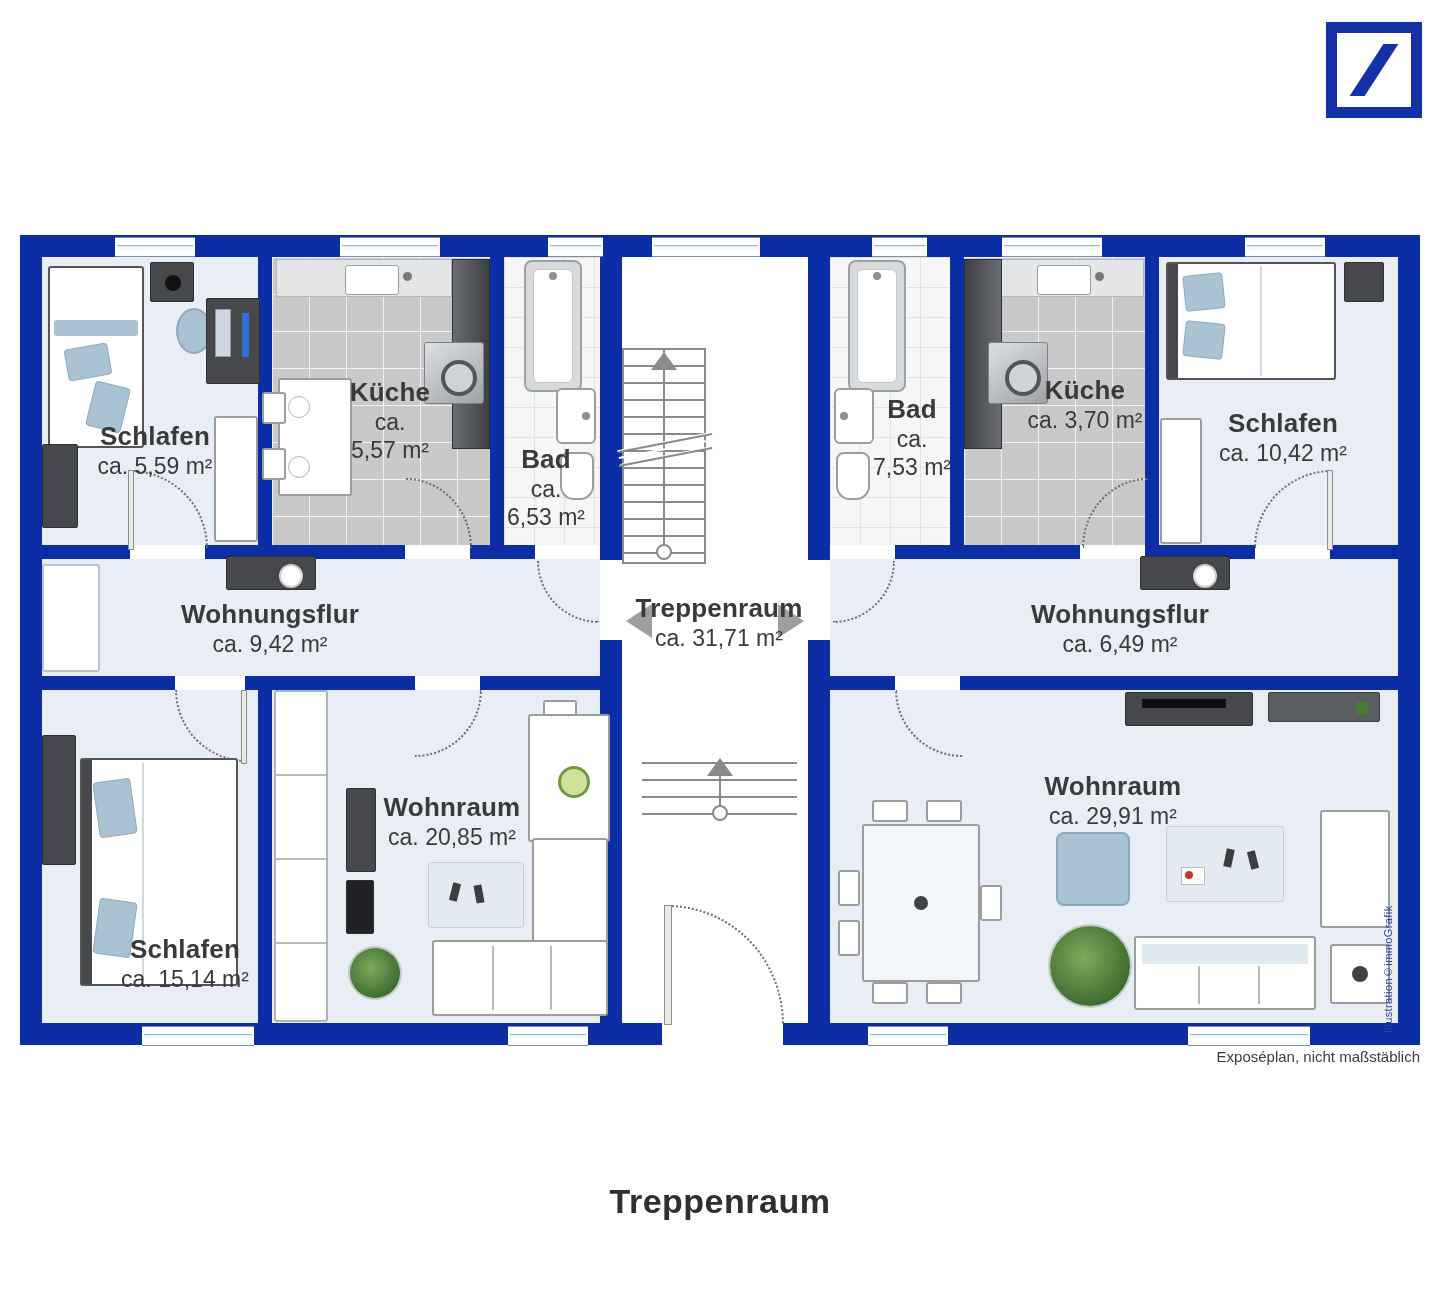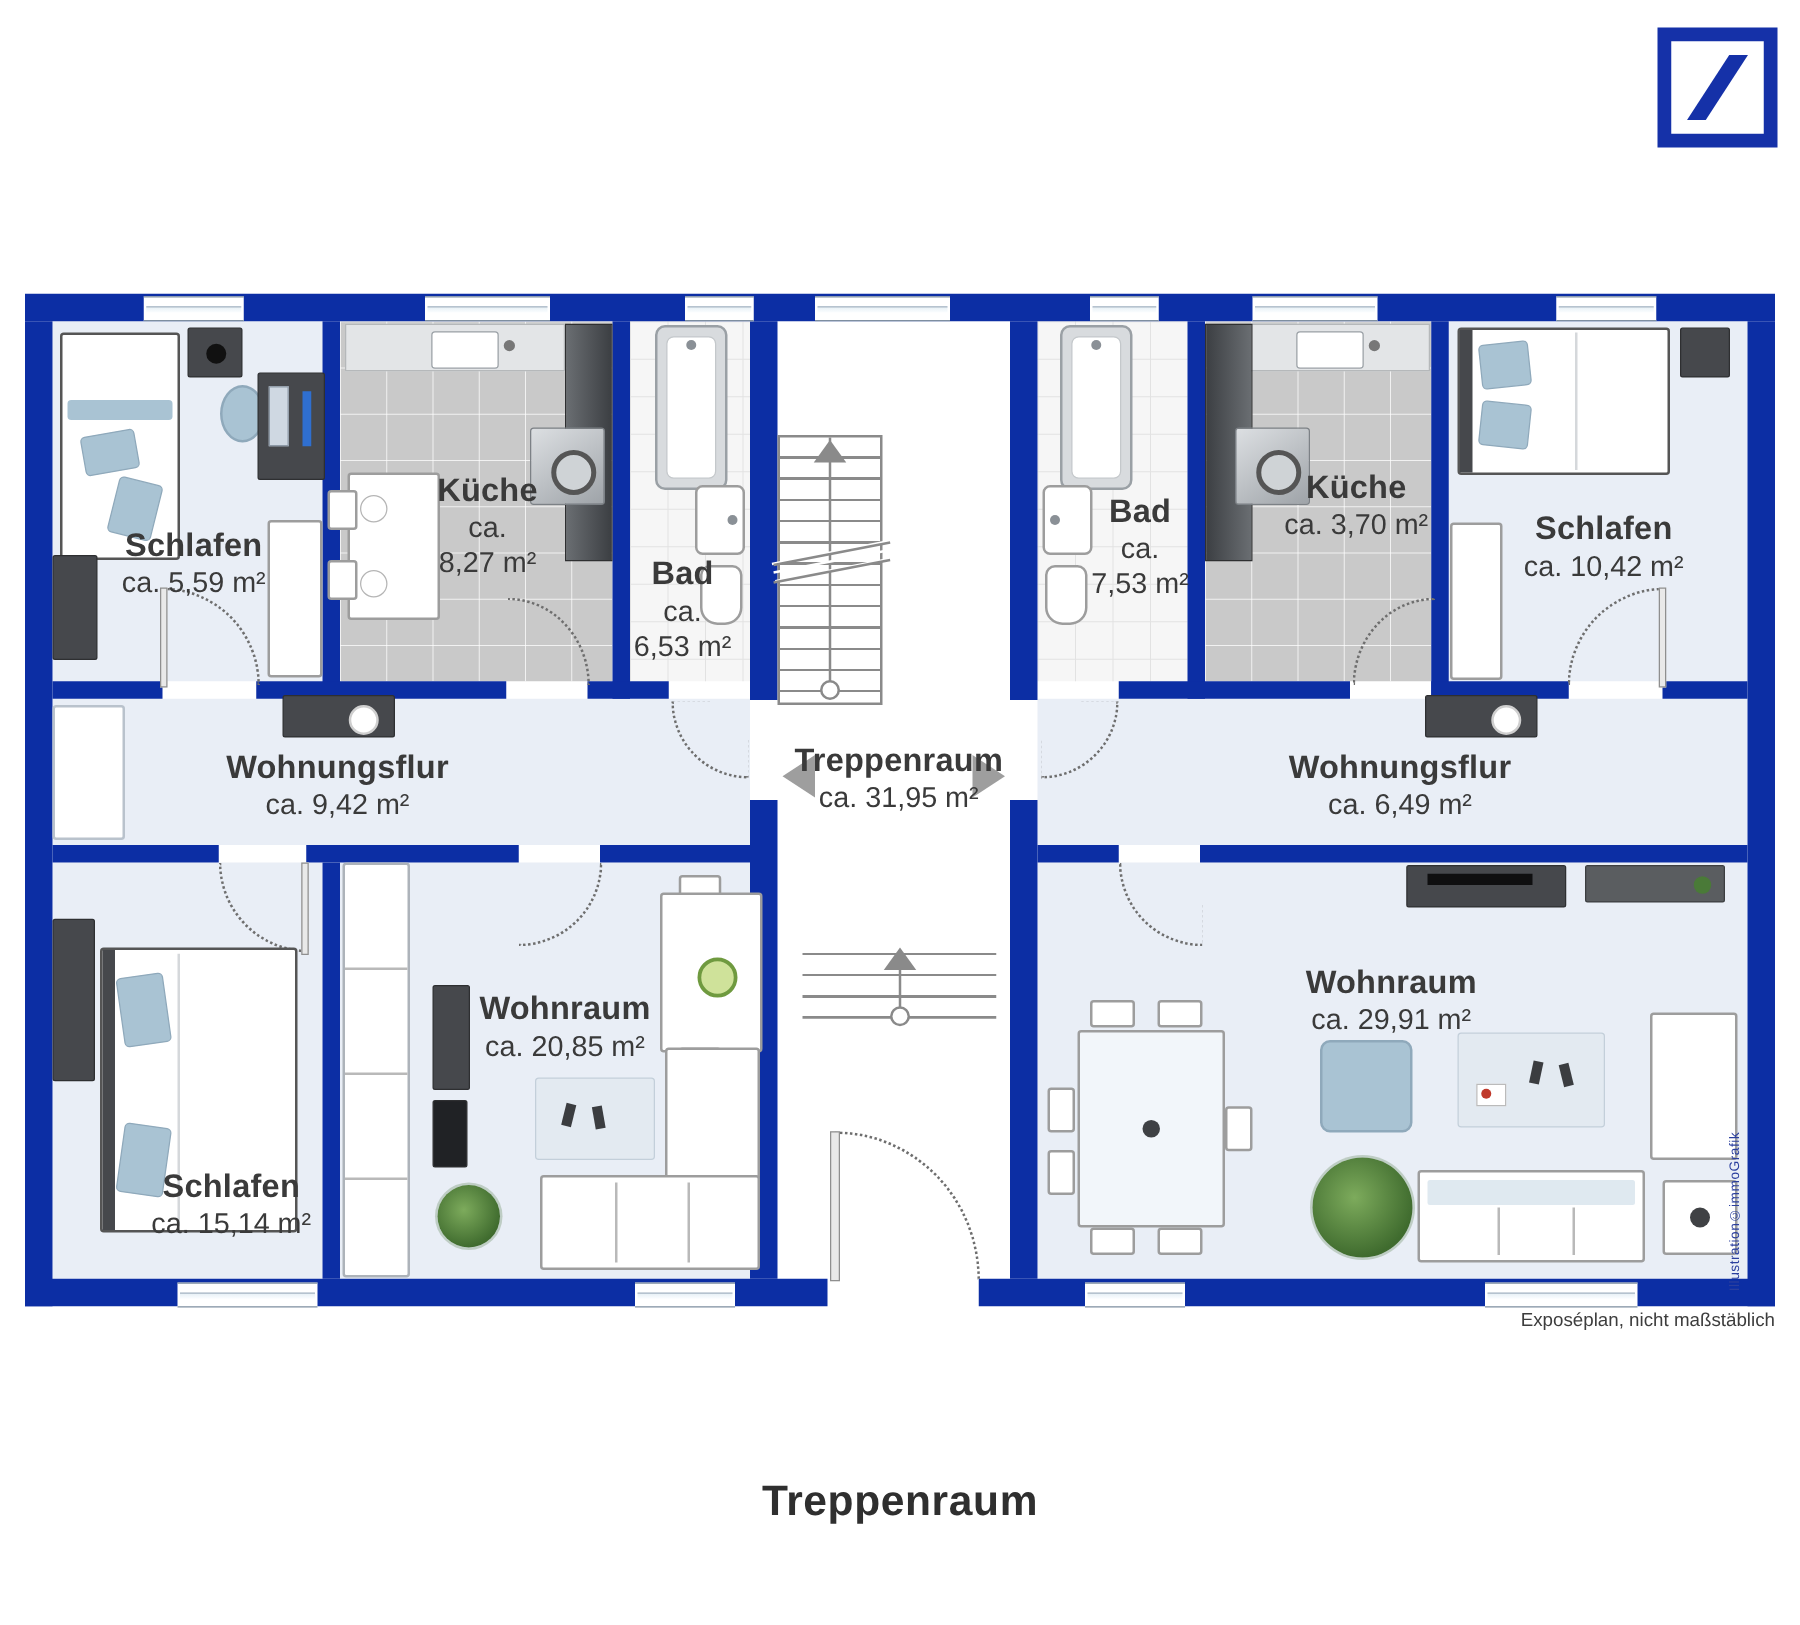--- a/index.html
+++ b/index.html
@@ -282,21 +282,21 @@
     <div class="dot" style="left:50%;top:50%;width:16px;height:16px;margin:-8px 0 0 -8px;background:#3f4144;"></div>
   </div>
 
   <div class="rlabel" style="left:155px;top:450px;">
     <span class="rl-name">Schlafen</span>
     <span class="rl-line">ca. 5,59 m²</span>
   </div>
   <div class="rlabel" style="left:390px;top:420px;">
     <span class="rl-name">Küche</span>
     <span class="rl-line">ca.</span>
-    <span class="rl-line">8,27 m²</span>
+    <span class="rl-line">5,57 m²</span>
   </div>
   <div class="rlabel" style="left:546px;top:487px;">
     <span class="rl-name">Bad</span>
     <span class="rl-line">ca.</span>
     <span class="rl-line">6,53 m²</span>
   </div>
   <div class="rlabel" style="left:912px;top:437px;">
     <span class="rl-name">Bad</span>
     <span class="rl-line">ca.</span>
     <span class="rl-line">7,53 m²</span>
@@ -308,21 +308,21 @@
   <div class="rlabel" style="left:1283px;top:437px;">
     <span class="rl-name">Schlafen</span>
     <span class="rl-line">ca. 10,42 m²</span>
   </div>
   <div class="rlabel" style="left:270px;top:628px;">
     <span class="rl-name">Wohnungsflur</span>
     <span class="rl-line">ca. 9,42 m²</span>
   </div>
   <div class="rlabel" style="left:719px;top:622px;">
     <span class="rl-name">Treppenraum</span>
-    <span class="rl-line">ca. 31,95 m²</span>
+    <span class="rl-line">ca. 31,71 m²</span>
   </div>
   <div class="rlabel" style="left:1120px;top:628px;">
     <span class="rl-name">Wohnungsflur</span>
     <span class="rl-line">ca. 6,49 m²</span>
   </div>
   <div class="rlabel" style="left:185px;top:963px;">
     <span class="rl-name">Schlafen</span>
     <span class="rl-line">ca. 15,14 m²</span>
   </div>
   <div class="rlabel" style="left:452px;top:821px;">

